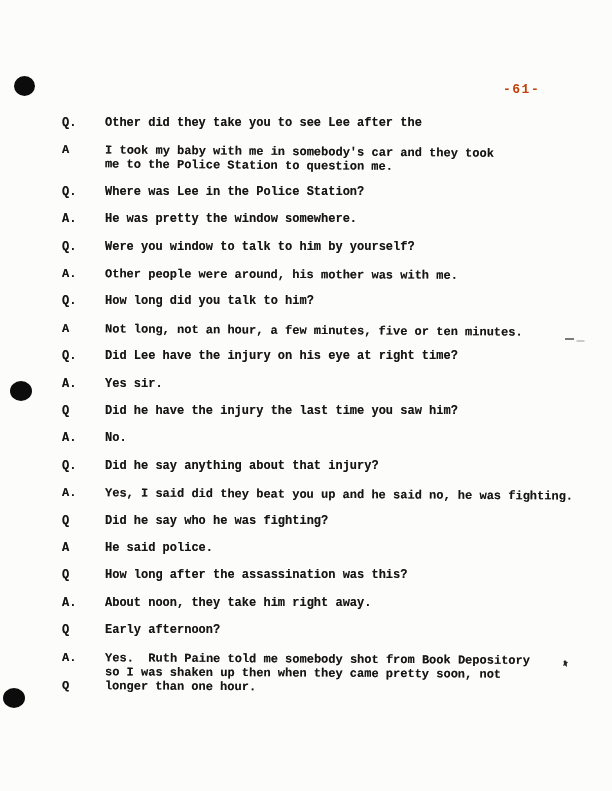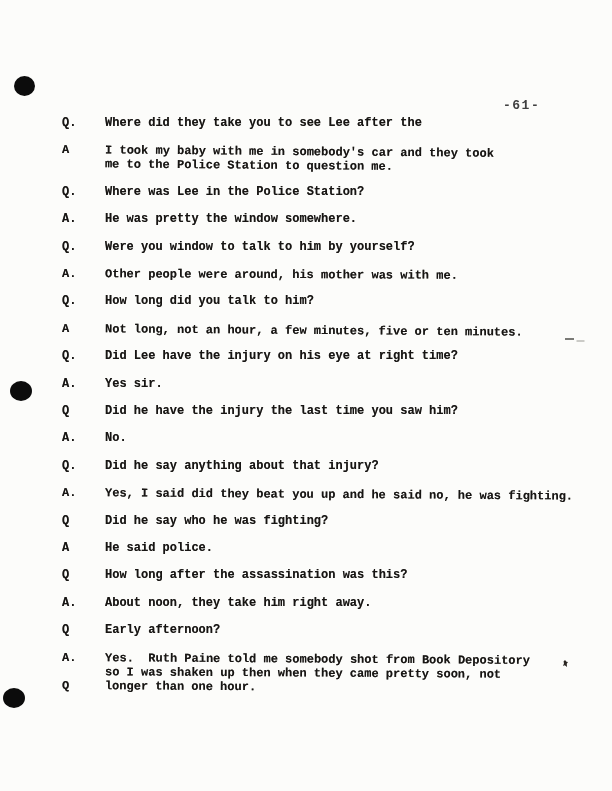--- a/index.html
+++ b/index.html
@@ -11,22 +11,21 @@
     font-family:"Liberation Mono","DejaVu Sans Mono",monospace;
     color:#171513;
   }
   .punch { position:absolute; background:#0c0c0c; border-radius:50%; }
   .punch-top    { left:14px; top:76px;  width:21px; height:20px; }
   .punch-middle { left:10px; top:381px; width:22px; height:20px; }
   .punch-bottom { left:3px;  top:688px; width:22px; height:20px; }
   .pageno {
     position:absolute; left:503px; top:82px;
     font-size:13px; font-weight:700; letter-spacing:1.5px;
-    color:#404040;
-    margin-top:16px;
+    color:#c2410c;
   }
   .qa-list {
     position:absolute; left:62px; top:117px; width:530px;
   }
   .qa-row {
     display:flex;
     margin-bottom:13.5px;
     font-size:12px; line-height:13.9px; font-weight:700;
     text-shadow:0 0 0.5px rgba(20,18,16,0.55);
   }
@@ -60,21 +59,21 @@
   <div class="punch punch-bottom"></div>
 
   <div class="pageno">-61-</div>
 
   <div class="qa-list" id="qa-list">
       <div class="qa-row">
         <div class="qa-marker">
           <div class="m-line">Q.</div>
         </div>
         <div class="qa-text">
-          <div class="qa-line">Where did they take you to see Lee after the</div>
+          <div class="qa-line">Other did they take you to see Lee after the</div>
         </div>
       </div>
       <div class="qa-row">
         <div class="qa-marker">
           <div class="m-line">A</div>
         </div>
         <div class="qa-text">
           <div class="qa-line">I took my baby with me in somebody's car and they took</div>
           <div class="qa-line">me to the Police Station to question me.</div>
         </div>

